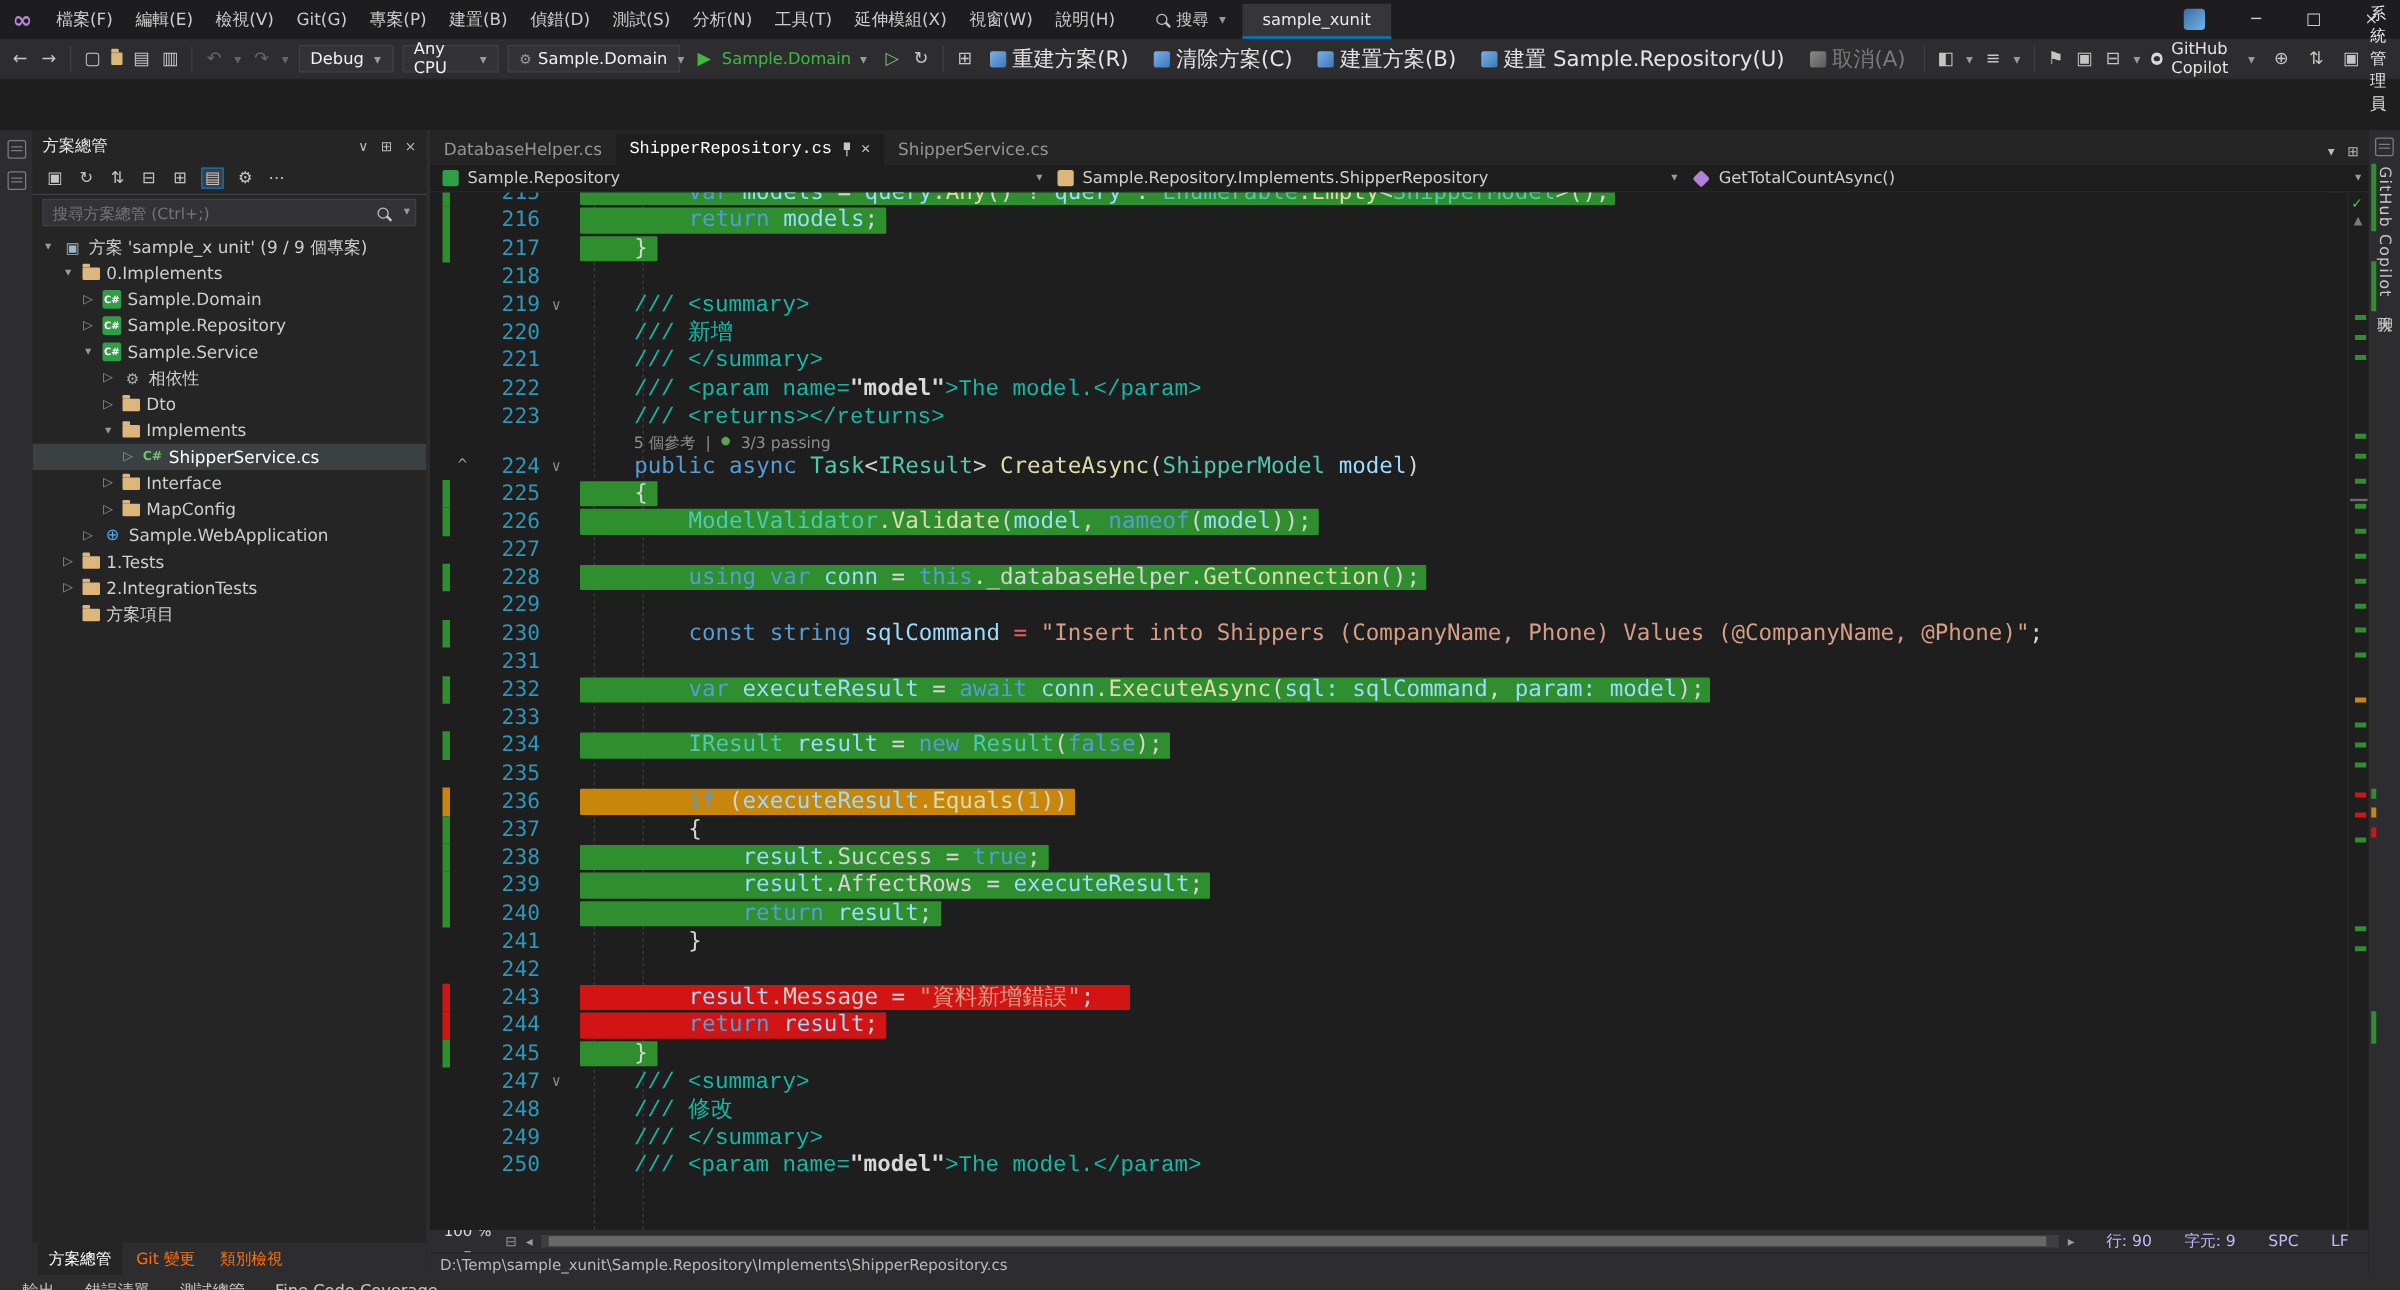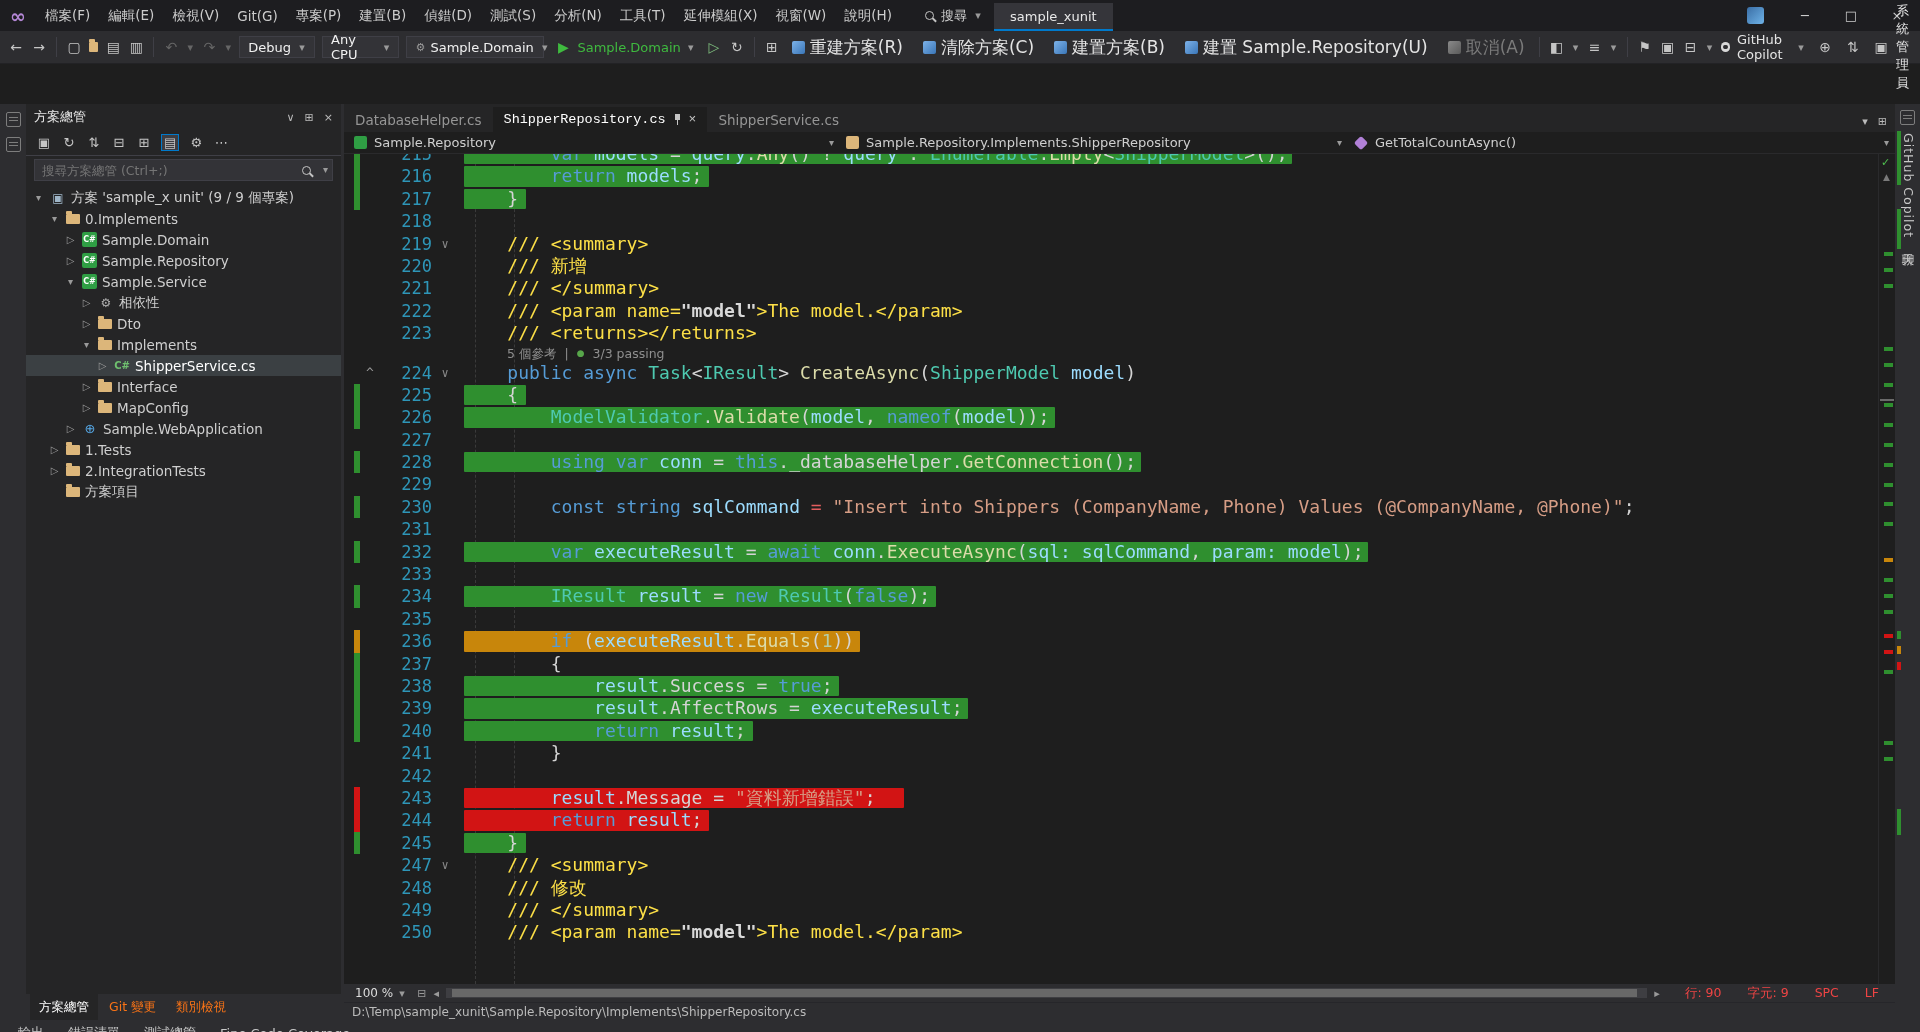--- a/index.html
+++ b/index.html
@@ -98,38 +98,38 @@
   .cmg{width:6px;margin-left:10px;flex:none;}
   .mg-g{background:var(--cov-g);} .mg-o{background:var(--cov-o);} .mg-r{background:var(--cov-r);}
   .cbp{width:20px;flex:none;color:#9a9a9a;font-size:13px;text-align:center;line-height:22.4px;}
   .cnum{width:52px;flex:none;text-align:right;color:#2E96B8;font-size:17px;}
   .cfold{width:26px;flex:none;color:#888;text-align:center;font-size:12px;}
   .ctext{position:relative;flex:1;padding-left:6px;color:#d4d4d4;min-width:0;}
   .chl{position:absolute;left:6px;top:1px;bottom:1px;border-radius:1px;}
   .hl-g{background:var(--cov-g);} .hl-o{background:var(--cov-o);} .hl-r{background:var(--cov-r);}
   .cseg{position:relative;}
   .tok-p{color:#d4d4d4;} .tok-k{color:#569CD6;} .tok-t{color:#4EC9B0;} .tok-m{color:#DCDCAA;}
-  .tok-v{color:#9CDCFE;} .tok-s{color:#D69D85;} .tok-n{color:#B5CEA8;} .tok-d{color:#fde047;}
+  .tok-v{color:#9CDCFE;} .tok-s{color:#D69D85;} .tok-n{color:#B5CEA8;} .tok-d{color:#14b8a6;font-family:Liberation Mono, monospace;}
   .tok-b{color:#d8d8d8;font-weight:bold;} .tok-o{color:#E35E5E;}
   .lensrow{height:17px;line-height:17px;padding-left:163px;font-size:12.5px;color:#8f8f8f;display:flex;gap:8px;align-items:center;font-family:"DejaVu Sans","Liberation Sans",sans-serif;}
   .lens-dot{color:#57A64A;font-size:9px;}
   
   #vscroll{width:17px;background:var(--editor);border-left:1px solid #2a2a2c;position:relative;flex:none;}
   .vs-check{position:absolute;top:2px;left:2px;color:#4fc14f;font-size:11px;font-weight:bold;}
   .vs-up{position:absolute;top:18px;left:4px;color:#7a7a7a;font-size:9px;}
   #vscroll-marks{position:absolute;top:30px;bottom:4px;left:0;right:0;}
   .smark{position:absolute;right:2px;width:9px;height:4px;}
   .sm-g{background:var(--cov-g);} .sm-o{background:var(--cov-o);} .sm-r{background:var(--cov-r);}
   .viewport-line{position:absolute;left:1px;right:1px;height:2px;background:#6a6a6a;}
   
   .hscroll-row{height:18px;background:var(--chrome);display:flex;align-items:center;gap:6px;padding:0 6px;font-size:12px;color:#c8c8c8;}
-  .zoom-box{display:flex;align-items:center;gap:5px;padding:0 5px;font-size:12px;color:#ddd;}
+  .zoom-box{display:flex;align-items:center;gap:5px;padding:0 5px;font-size:12px;color:#ddd;flex-direction:column;}
   .hs-track{flex:1;height:10px;background:#3e3e42;position:relative;}
   .hs-thumb{position:absolute;left:6px;right:10px;top:1px;bottom:1px;background:#686868;}
-  .cursor-info{display:flex;gap:26px;padding:0 10px 0 18px;font-size:12.5px;color:#ef4444;text-align:center;}
+  .cursor-info{display:flex;gap:26px;padding:0 10px 0 18px;font-size:12.5px;color:#c4b5fd;text-align:center;}
   .path-row{height:18px;background:var(--chrome);display:flex;align-items:center;padding:0 8px;font-size:12px;color:#bbb;border-top:1px solid #26262a;}
   
   .right-strip{width:25px;background:var(--chrome);position:relative;display:flex;flex-direction:column;align-items:center;padding-top:6px;gap:8px;}
   .vtext{writing-mode:vertical-rl;font-size:12.5px;color:#c8c8c8;letter-spacing:1px;}
   .rs-marks{position:absolute;top:0;bottom:0;left:2px;width:4px;}
   .rsmark{position:absolute;width:4px;}
   
   .panel-tabs{height:26px;background:var(--chrome);display:flex;align-items:center;gap:4px;padding:0 8px;}
   .panel-tab{font-size:13px;color:#c8c8c8;padding:0 10px;}
   

